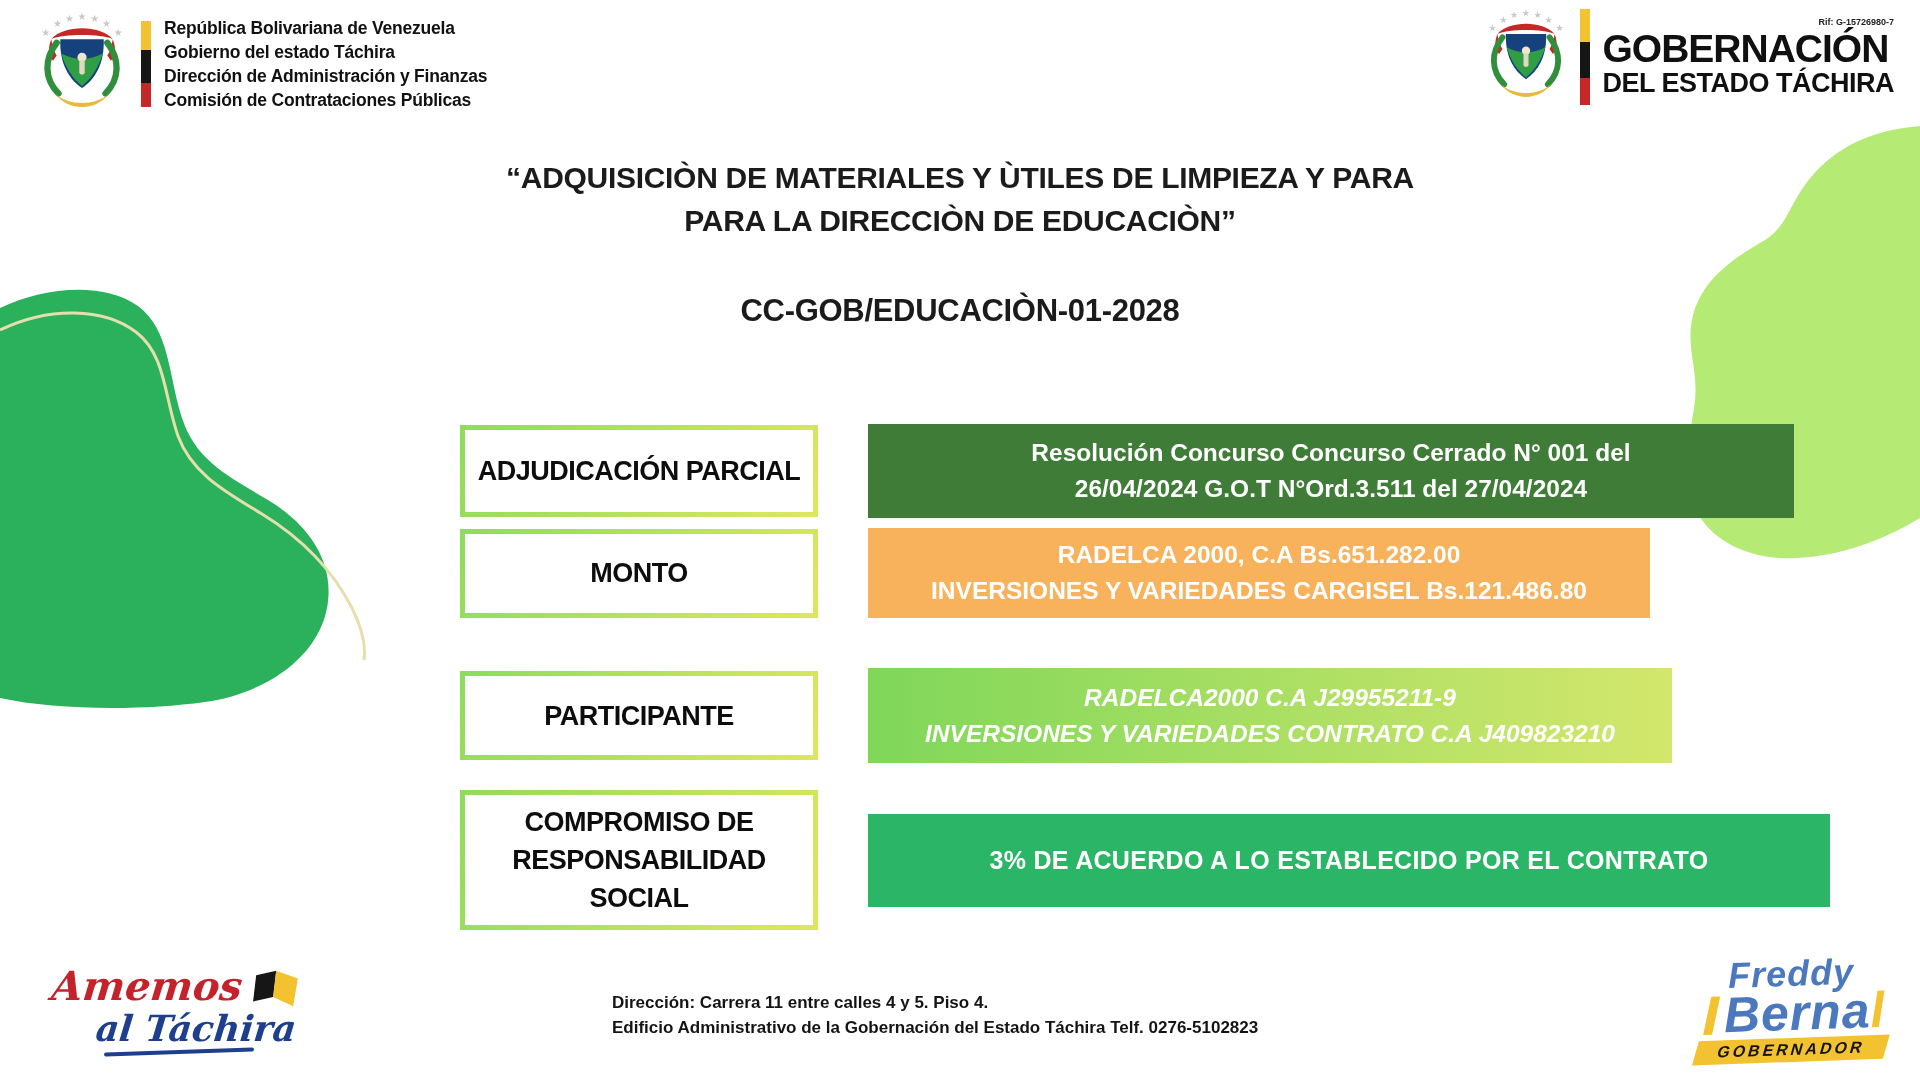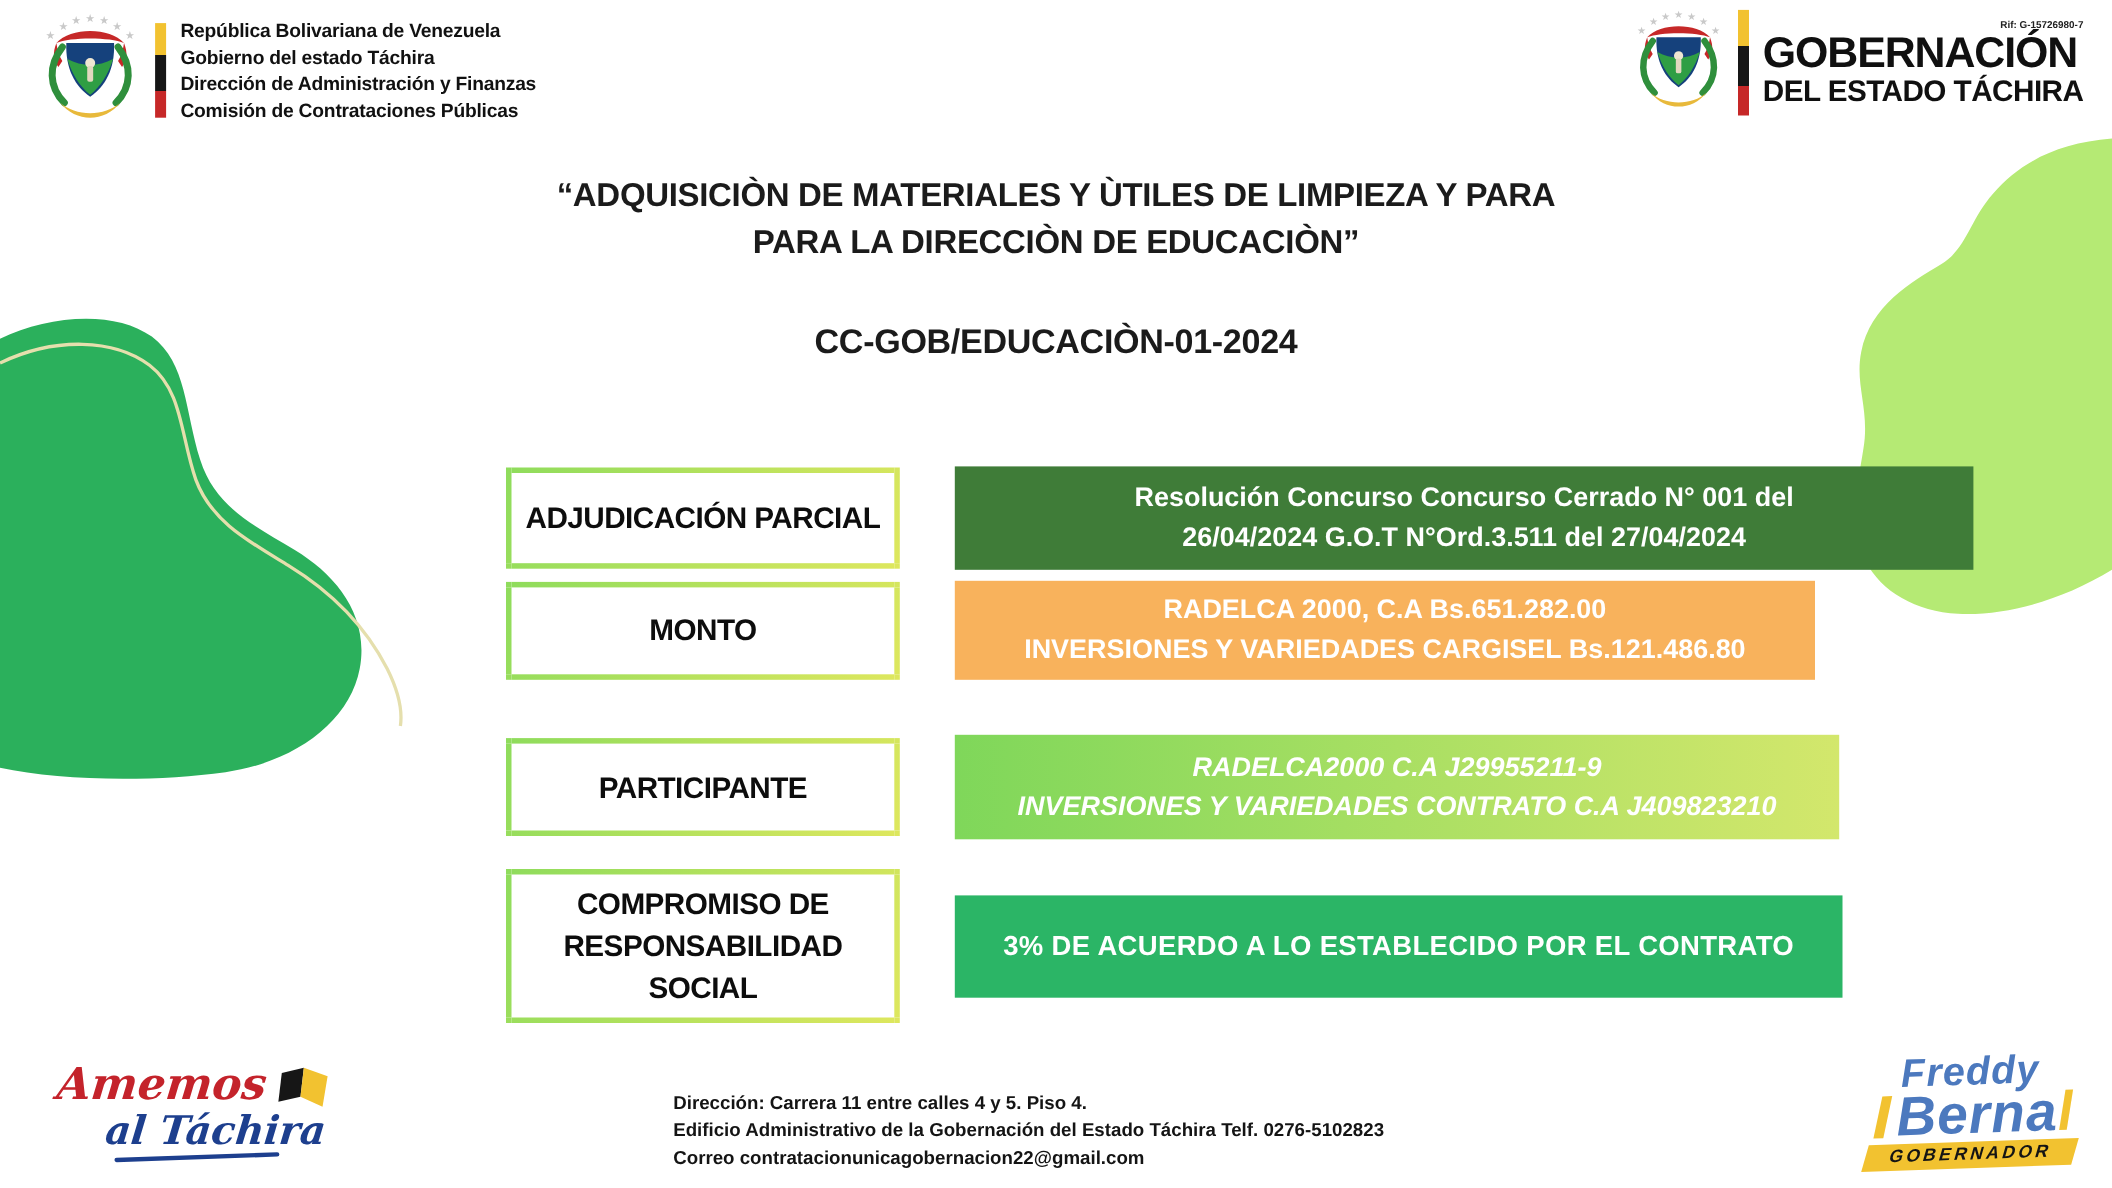--- a/index.html
+++ b/index.html
@@ -49,21 +49,21 @@
     padding:8px 10px;}
   .lb-1{min-height:92px;}
   .lb-2{min-height:89px;}
   .lb-3{min-height:89px;}
   .lb-4{min-height:137px;}
   .value-box{box-sizing:border-box;display:flex;flex-direction:column;align-items:center;justify-content:center;
     text-align:center;color:#ffffff;font-weight:bold;font-size:24.5px;line-height:36px;padding:6px 24px;}
   .vb-1{width:926px;min-height:94px;}
   .vb-2{width:782px;min-height:90px;}
   .vb-3{width:804px;min-height:95px;}
-  .vb-4{width:807px;min-height:93px;font-size:25px;letter-spacing:0.3px;}
+  .vb-4{width:962px;min-height:93px;font-size:25px;letter-spacing:0.3px;}
 
   
   .amemos{position:absolute;left:52px;top:966px;font-family:"DejaVu Serif", serif;font-style:italic;font-weight:bold;}
   .amemos-row1{display:flex;align-items:flex-start;gap:8px;}
   .amemos-word1{font-size:40px;line-height:40px;color:#C4232B;transform:skewX(-6deg);}
   .amemos-word2{font-size:36px;line-height:36px;color:#1D3F8E;transform:skewX(-6deg);margin:-4px 0 0 44px;}
   .amemos-underline{width:150px;height:4px;background:#1D3F8E;border-radius:3px;margin:4px 0 0 52px;transform:rotate(-2deg);}
 
   
   .footer-address{position:absolute;left:612px;top:990px;font-weight:bold;font-size:17px;line-height:25px;color:#141414;}
@@ -148,21 +148,21 @@
       <div class="rif">Rif: G-15726980-7</div>
       <div class="gob1">GOBERNACIÓN</div>
       <div class="gob2">DEL ESTADO TÁCHIRA</div>
     </div>
   </div>
 
   <div class="doc-title">
     <div>“ADQUISICIÒN DE MATERIALES Y ÙTILES DE LIMPIEZA Y PARA</div>
     <div>PARA LA DIRECCIÒN DE EDUCACIÒN”</div>
   </div>
-  <div class="doc-code">CC-GOB/EDUCACIÒN-01-2024</div>
+  <div class="doc-code">CC-GOB/EDUCACIÒN-01-2028</div>
 
   <div class="row row-1">
     <div class="label-box lb-1">ADJUDICACIÓN PARCIAL</div>
     <div class="value-box vb-1" style="background: rgb(63, 124, 56);">
       <div>Resolución Concurso Concurso Cerrado N° 001 del</div>
       <div>26/04/2024 G.O.T N°Ord.3.511 del 27/04/2024</div>
     </div>
   </div>
 
   <div class="row row-2">
@@ -196,21 +196,20 @@
         <polygon points="34,0 62,10 56,46 30,34" fill="#F2C230"></polygon>
       </svg>
     </div>
     <div class="amemos-word2">al Táchira</div>
     <div class="amemos-underline"></div>
   </div>
 
   <div class="footer-address">
     <div>Dirección: Carrera 11 entre calles 4 y 5. Piso 4.</div>
     <div>Edificio Administrativo de la Gobernación del Estado Táchira Telf. 0276-5102823</div>
-    <div>Correo contratacionunicagobernacion22@gmail.com</div>
   </div>
 
   <div class="freddy">
     <div class="freddy-first">Freddy</div>
     <div class="freddy-last">
       <span class="freddy-bar"></span>
       <span>Berna</span>
       <span class="freddy-accent">l</span>
     </div>
     <div class="freddy-gob">GOBERNADOR</div>

